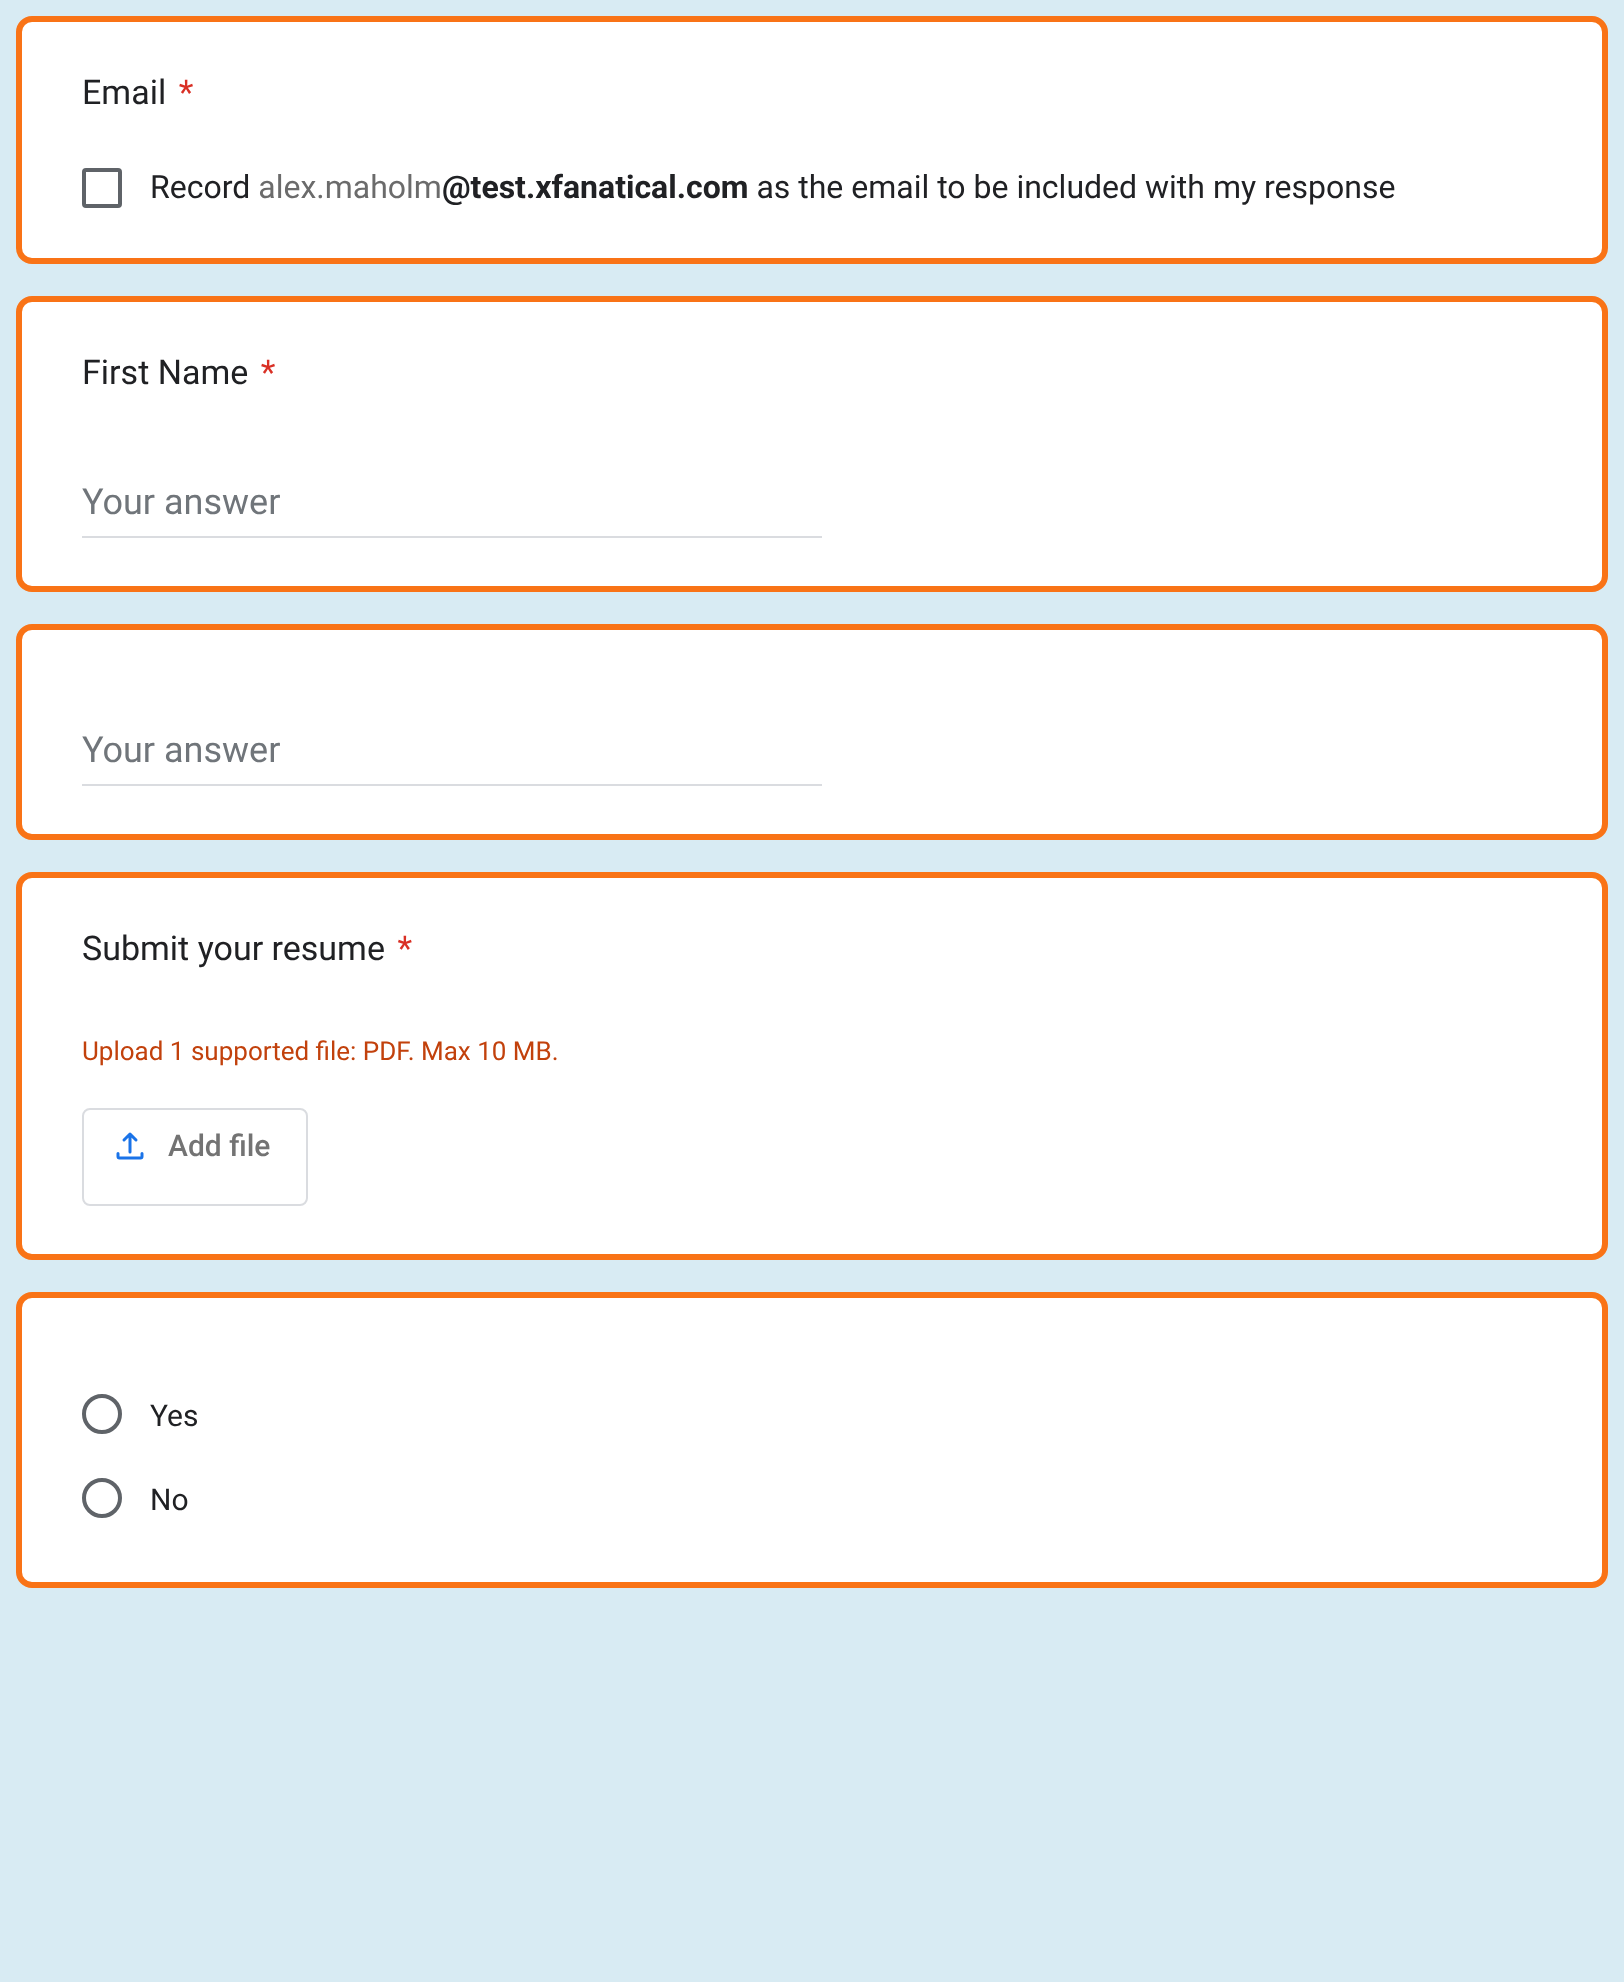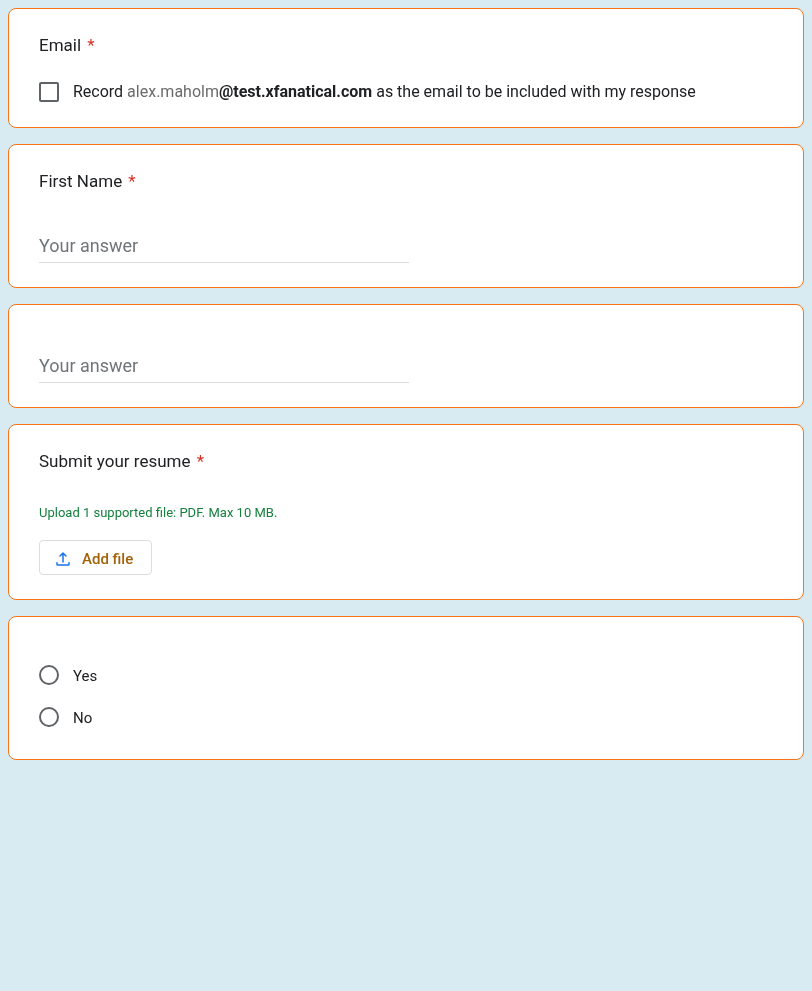--- a/index.html
+++ b/index.html
@@ -10,21 +10,21 @@
     body {
       font-family: Roboto, Arial, sans-serif;
       background: #d8ebf3;
       width: 812px;
       min-height: 991px;
       padding: 8px;
     }
     .card {
       background: #fff;
       border-radius: 8px;
-      border: 1px solid #f97316;
+      border: 3px solid #f97316;
       padding: 24px 30px;
       margin-bottom: 16px;
     }
     .question-label {
       font-size: 17px;
       color: #202124;
       font-weight: 400;
       line-height: 24px;
       margin-bottom: 16px;
     }
@@ -64,34 +64,34 @@
       width: 370px;
       outline: none;
       margin-top: 20px;
       font-family: inherit;
     }
     .text-input::placeholder {
       color: #70757a;
     }
     .help-text {
       font-size: 13px;
-      color: #15803d;
+      color: #c2410c;
       margin-top: 32px;
       margin-bottom: 20px;
     }
     .add-file-btn {
       display: inline-flex;
       align-items: center;
       gap: 10px;
       border: 1px solid #dadce0;
       border-radius: 4px;
       background: #fff;
-      padding: 9px 18px 6px 14px;
+      padding: 9px 18px 20px 14px;
       font-size: 15px;
-      color: #a16207;
+      color: #737373;
       font-weight: 500;
       cursor: pointer;
       font-family: inherit;
     }
     .add-file-btn svg {
       width: 18px;
       height: 18px;
       fill: none;
       stroke: #1a73e8;
       stroke-width: 2;

